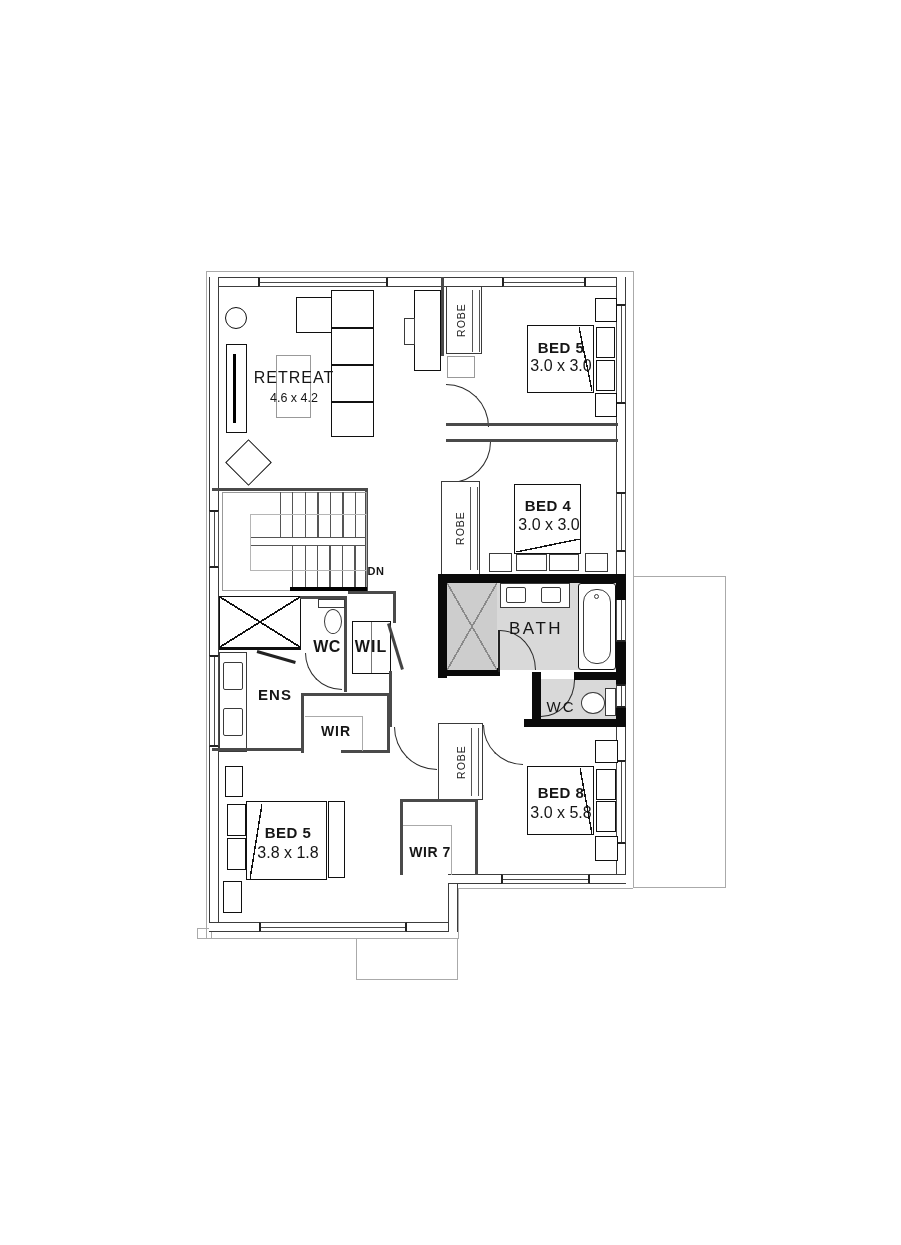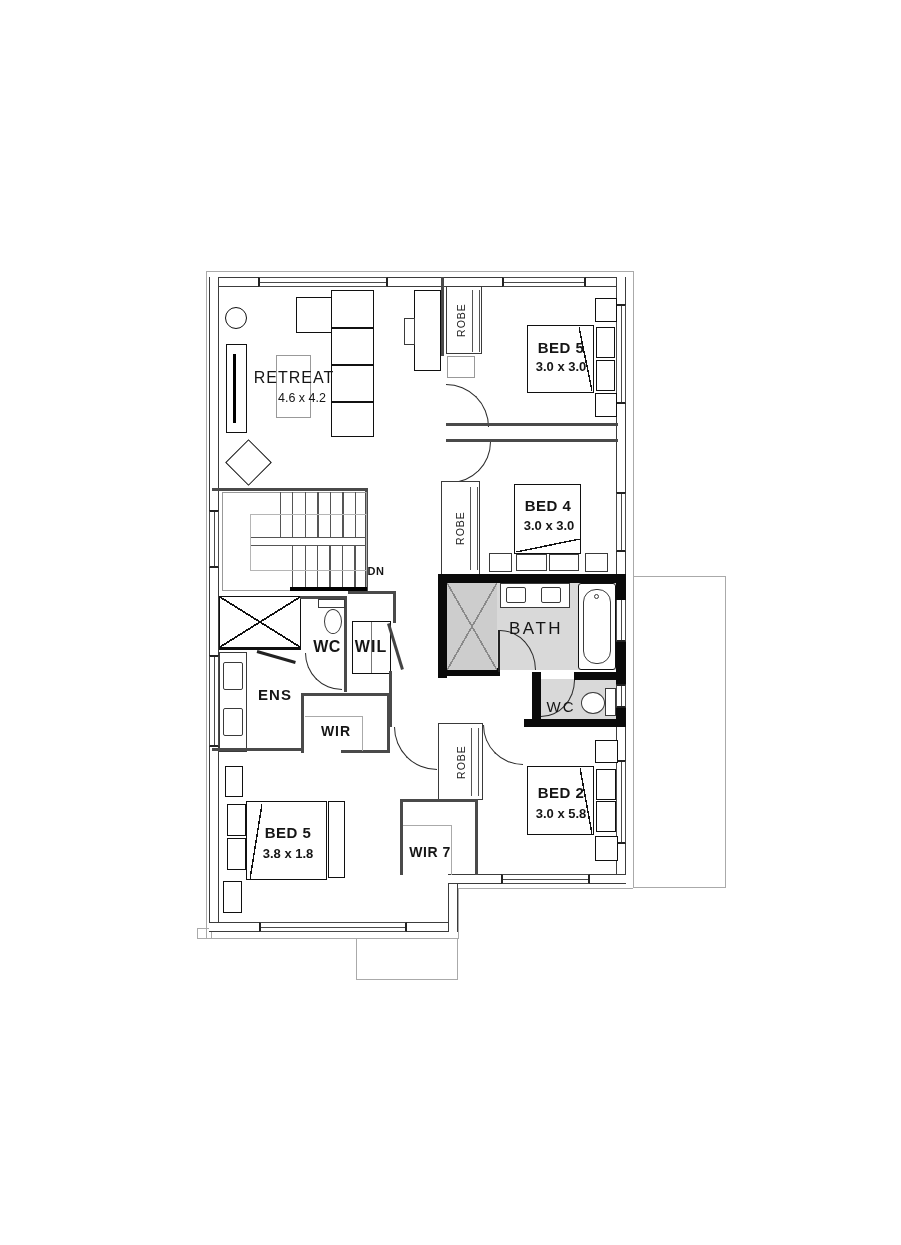--- a/index.html
+++ b/index.html
@@ -28,21 +28,21 @@
   .arc{box-sizing:border-box;border:0 solid #2a2a2a;}
   .arc-tr{border-top-width:1.5px;border-right-width:1.5px;border-top-right-radius:100% 100%;}
   .arc-br{border-bottom-width:1.5px;border-right-width:1.5px;border-bottom-right-radius:100% 100%;}
   .arc-bl{border-bottom-width:1.5px;border-left-width:1.5px;border-bottom-left-radius:100% 100%;}
   .xg{background-image:
       linear-gradient(to bottom right,transparent calc(50% - .8px),var(--xc,#111) calc(50% - .8px) calc(50% + .8px),transparent calc(50% + .8px)),
       linear-gradient(to top right,transparent calc(50% - .8px),var(--xc,#111) calc(50% - .8px) calc(50% + .8px),transparent calc(50% + .8px));}
   .dg-br{background:linear-gradient(to bottom right,transparent calc(50% - .7px),#111 calc(50% - .7px) calc(50% + .7px),transparent calc(50% + .7px));}
   .dg-bl{background:linear-gradient(to bottom left,transparent calc(50% - .7px),#111 calc(50% - .7px) calc(50% + .7px),transparent calc(50% + .7px));}
   .lb{transform:translate(-50%,-50%);font-weight:700;font-size:15px;color:#151515;white-space:nowrap;letter-spacing:.5px;}
-  .dm{transform:translate(-50%,-50%);font-weight:700;font-size:13px;color:#151515;white-space:nowrap;}
+  .dm{transform:translate(-50%,-50%);font-weight:400;font-size:16px;color:#151515;white-space:nowrap;}
   .vert{transform:translate(-50%,-50%) rotate(-90deg);font-weight:400;font-size:10.5px;color:#222;letter-spacing:1px;white-space:nowrap;}
 </style>
 </head>
 <body>
 
 <div class="sheet">
 
   <div class="e" style="left:206px;top:271px;width:428px;height:1px;"></div>
   <div class="e" style="left:206px;top:271px;width:1px;height:668px;"></div>
   <div class="e" style="left:633px;top:271px;width:1px;height:306px;"></div>
@@ -89,21 +89,21 @@
   <div class="f" style="left:331px;top:290px;width:43px;height:147px;"></div>
   <div style="left:332px;top:327px;width:41px;height:2px;background:#111;"></div>
   <div style="left:332px;top:364px;width:41px;height:2px;background:#111;"></div>
   <div style="left:332px;top:401px;width:41px;height:2px;background:#111;"></div>
   <div class="f" style="left:296px;top:297px;width:36px;height:36px;"></div>
   <div class="bx" style="left:276px;top:355px;width:35px;height:63px;"></div>
   <div class="f" style="left:232px;top:446px;width:33px;height:33px;transform:rotate(45deg);"></div>
   <div class="f" style="left:414px;top:290px;width:27px;height:81px;"></div>
   <div class="f1" style="left:404px;top:318px;width:11px;height:27px;"></div>
   <div class="lb" style="left:294px;top:378px;font-weight:400;font-size:16px;letter-spacing:1px;">RETREAT</div>
-  <div class="dm" style="left:302px;top:398px;font-weight:400;font-size:12.5px;">4.6 x 4.2</div>
+  <div class="dm" style="left:294px;top:398px;font-weight:400;font-size:12.5px;">4.6 x 4.2</div>
 
   <div class="iw" style="left:441px;top:277px;width:3px;height:79px;"></div>
   <div class="f1" style="left:446px;top:286px;width:36px;height:68px;"></div>
   <div class="slide" style="left:472px;top:290px;width:8px;height:62px;"></div>
   <div class="bx" style="left:447px;top:356px;width:28px;height:22px;"></div>
   <div class="vert" style="left:461px;top:320px;">ROBE</div>
   <div class="arc arc-tr" style="left:446px;top:384px;width:43px;height:43px;"></div>
   <div class="iw" style="left:446px;top:423px;width:172px;height:3px;"></div>
   <div class="iw" style="left:446px;top:439px;width:172px;height:3px;"></div>
   <div class="arc arc-br" style="left:450px;top:442px;width:41px;height:41px;"></div>
@@ -195,21 +195,21 @@
   <div class="e" style="left:403px;top:825px;width:49px;height:1px;"></div>
   <div class="e" style="left:451px;top:825px;width:1px;height:50px;"></div>
   <div class="lb" style="left:430px;top:852px;font-size:14px;">WIR 7</div>
 
   <div class="f" style="left:527px;top:766px;width:67px;height:69px;"></div>
   <div class="f" style="left:596px;top:769px;width:20px;height:31px;"></div>
   <div class="f" style="left:596px;top:801px;width:20px;height:31px;"></div>
   <div class="f" style="left:595px;top:740px;width:23px;height:23px;"></div>
   <div class="f" style="left:595px;top:836px;width:23px;height:25px;"></div>
   <div class="dg-bl" style="left:580px;top:768px;width:12px;height:66px;"></div>
-  <div class="lb" style="left:561px;top:792px;">BED 2</div>
+  <div class="lb" style="left:561px;top:792px;">BED 8</div>
   <div class="dm" style="left:561px;top:813px;">3.0 x 5.8</div>
 
   <div class="f" style="left:246px;top:801px;width:81px;height:79px;"></div>
   <div class="f" style="left:227px;top:804px;width:19px;height:32px;"></div>
   <div class="f" style="left:227px;top:838px;width:19px;height:32px;"></div>
   <div class="f" style="left:225px;top:766px;width:18px;height:31px;"></div>
   <div class="f" style="left:223px;top:881px;width:19px;height:32px;"></div>
   <div class="f" style="left:328px;top:801px;width:17px;height:77px;"></div>
   <div class="dg-br" style="left:250px;top:804px;width:12px;height:75px;"></div>
   <div class="lb" style="left:288px;top:832px;">BED 5</div>

